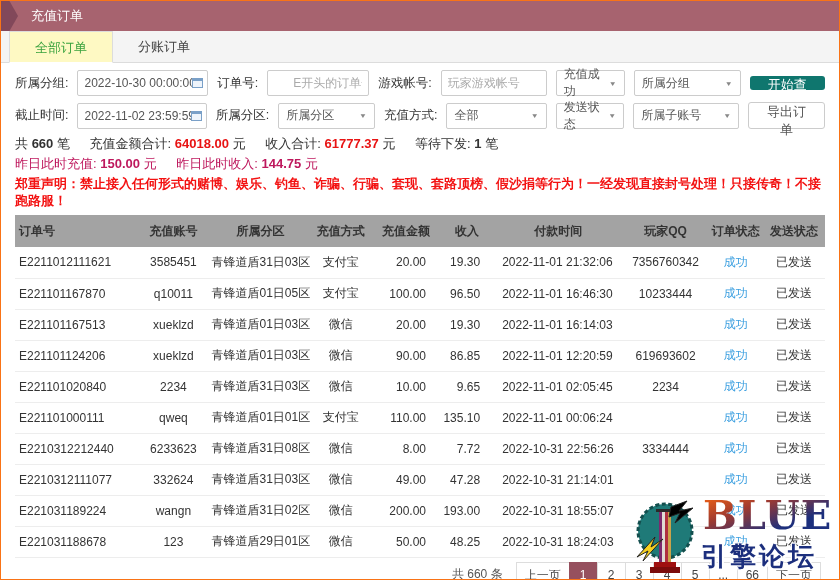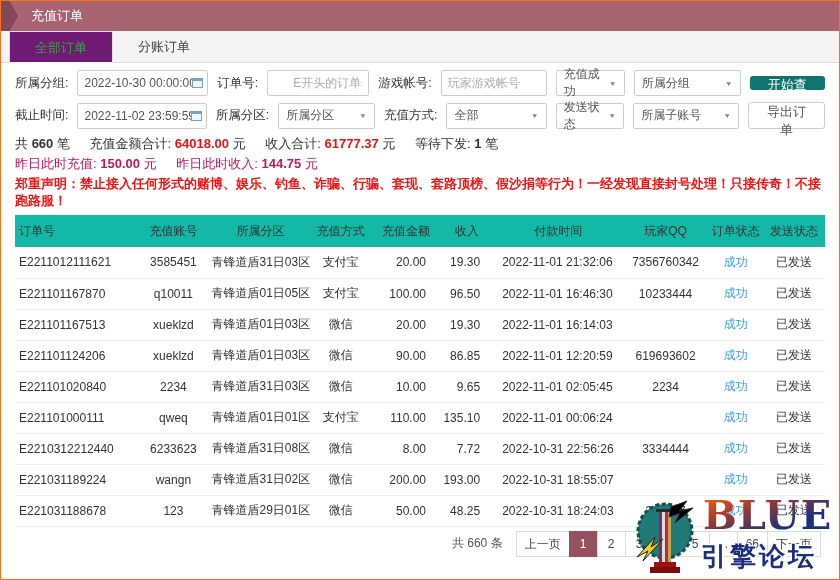--- a/index.html
+++ b/index.html
@@ -6,21 +6,21 @@
   body { font-family:"Liberation Sans","DejaVu Sans",sans-serif; background:#fff; }
   .page { width:840px; height:580px; position:relative; overflow:hidden; background:#fff; border:1px solid #f97316; }
 
   
   .topbar { height:30px; background:#a7636f; color:#fff; font-size:13px; display:flex; align-items:center; padding-left:30px; position:relative; }
   .topbar-arrow { position:absolute; left:0; top:0; width:17px; height:30px; background:#82485a; clip-path:polygon(0 0,50% 0,100% 50%,50% 100%,0 100%); }
 
   
   .tabbar { height:32px; background:#f4f4f4; border-bottom:1px solid #dcdcdc; display:flex; padding-left:8px; }
   .tab { padding:0 25px; line-height:31px; font-size:13px; color:#444; cursor:pointer; }
-  .tab.active { background:#701a75; color:#3aa23e; border:1px solid #dcdcdc; border-bottom:1px solid #fff; margin-bottom:-1px;text-align:right; }
+  .tab.active { background:#fef9c3; color:#3aa23e; border:1px solid #dcdcdc; border-bottom:1px solid #fff; margin-bottom:-1px;text-align:right; }
 
   .content { padding:0 14px; }
 
   
   .filters { margin-top:7px; }
   .f-row { display:flex; align-items:center; margin-bottom:6px; gap:9px; font-size:12.5px; color:#333; }
   .f-label { white-space:nowrap; }
   .f-input { height:26px; border:1px solid #ccc; border-radius:2px; padding:0 6px; font-size:12px; color:#555; width:100%; outline:none; }
   .f-input::placeholder { color:#aaa; }
   .date-wrap { position:relative; width:138px; }
@@ -36,21 +36,21 @@
   .stats { margin-top:6px; font-size:13px; color:#333; line-height:17px; }
   .stats .grp { margin-right:16px; }
   .b { font-weight:bold; }
   .num-red { color:#e81313; font-weight:bold; }
   .yline { margin-top:3px; font-size:13px; color:#be185d; line-height:17px; }
   .yline .grp { margin-right:16px; }
   .warning { margin-top:3px; font-size:13px; color:#f31212; font-weight:bold; line-height:17px; }
 
   
   table { margin-top:6px; width:100%; border-collapse:collapse; table-layout:fixed; font-size:12px; color:#333; }
-  thead th { background:#14b8a6; font-weight:normal; height:32px; text-align:center; color:#333; }
+  thead th { background:#a3a3a3; font-weight:bold; height:32px; text-align:center; color:#333; }
   thead th.c-left { text-align:left; padding-left:4px; }
   tbody td { height:31px; border-bottom:1px solid #ededed; white-space:nowrap; overflow:hidden; }
   .c-left { text-align:left; padding-left:4px; }
   .c-center { text-align:center; }
   .c-right { text-align:right; padding-right:14px; }
   .c-timecol { text-align:left; padding-left:8px; }
   .c-status { color:#3b9fe0; }
 
   
   .pagination { margin-top:4px; display:flex; justify-content:flex-end; align-items:center; font-size:12px; color:#555; padding-right:4px; }
@@ -248,20 +248,32 @@
           </tr>
           <tr>
             <td class="c-left">E2210312212440</td>
             <td class="c-center">6233623</td>
             <td class="c-center">青锋道盾31日08区</td>
             <td class="c-center">微信</td>
             <td class="c-right">8.00</td>
             <td class="c-right">7.72</td>
             <td class="c-timecol">2022-10-31 22:56:26</td>
             <td class="c-center">3334444</td>
+            <td class="c-center c-status">成功</td>
+            <td class="c-center">已发送</td>
+          </tr>
+          <tr>
+            <td class="c-left">E2210312111077</td>
+            <td class="c-center">332624</td>
+            <td class="c-center">青锋道盾31日03区</td>
+            <td class="c-center">微信</td>
+            <td class="c-right">49.00</td>
+            <td class="c-right">47.28</td>
+            <td class="c-timecol">2022-10-31 21:14:01</td>
+            <td class="c-center"></td>
             <td class="c-center c-status">成功</td>
             <td class="c-center">已发送</td>
           </tr>
           <tr>
             <td class="c-left">E221031189224</td>
             <td class="c-center">wangn</td>
             <td class="c-center">青锋道盾31日02区</td>
             <td class="c-center">微信</td>
             <td class="c-right">200.00</td>
             <td class="c-right">193.00</td>

